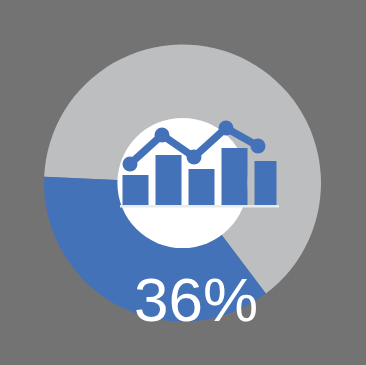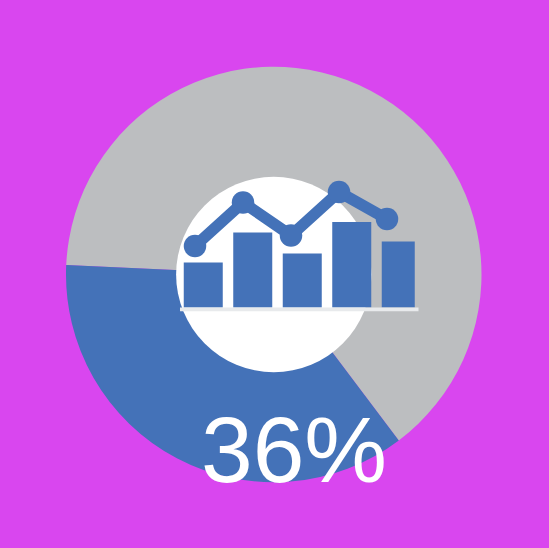--- a/index.html
+++ b/index.html
@@ -8,21 +8,21 @@
     padding: 0;
     background: #ffffff;
   }
   body {
     font-family: "Liberation Sans", sans-serif;
   }
   #stage {
     position: relative;
     width: 366px;
     height: 365px;
-    background: #d946ef;
+    background: #737373;
     overflow: hidden;
   }
   #donut-svg {
     position: absolute;
     left: 0;
     top: 0;
     width: 366px;
     height: 365px;
     display: block;
   }

